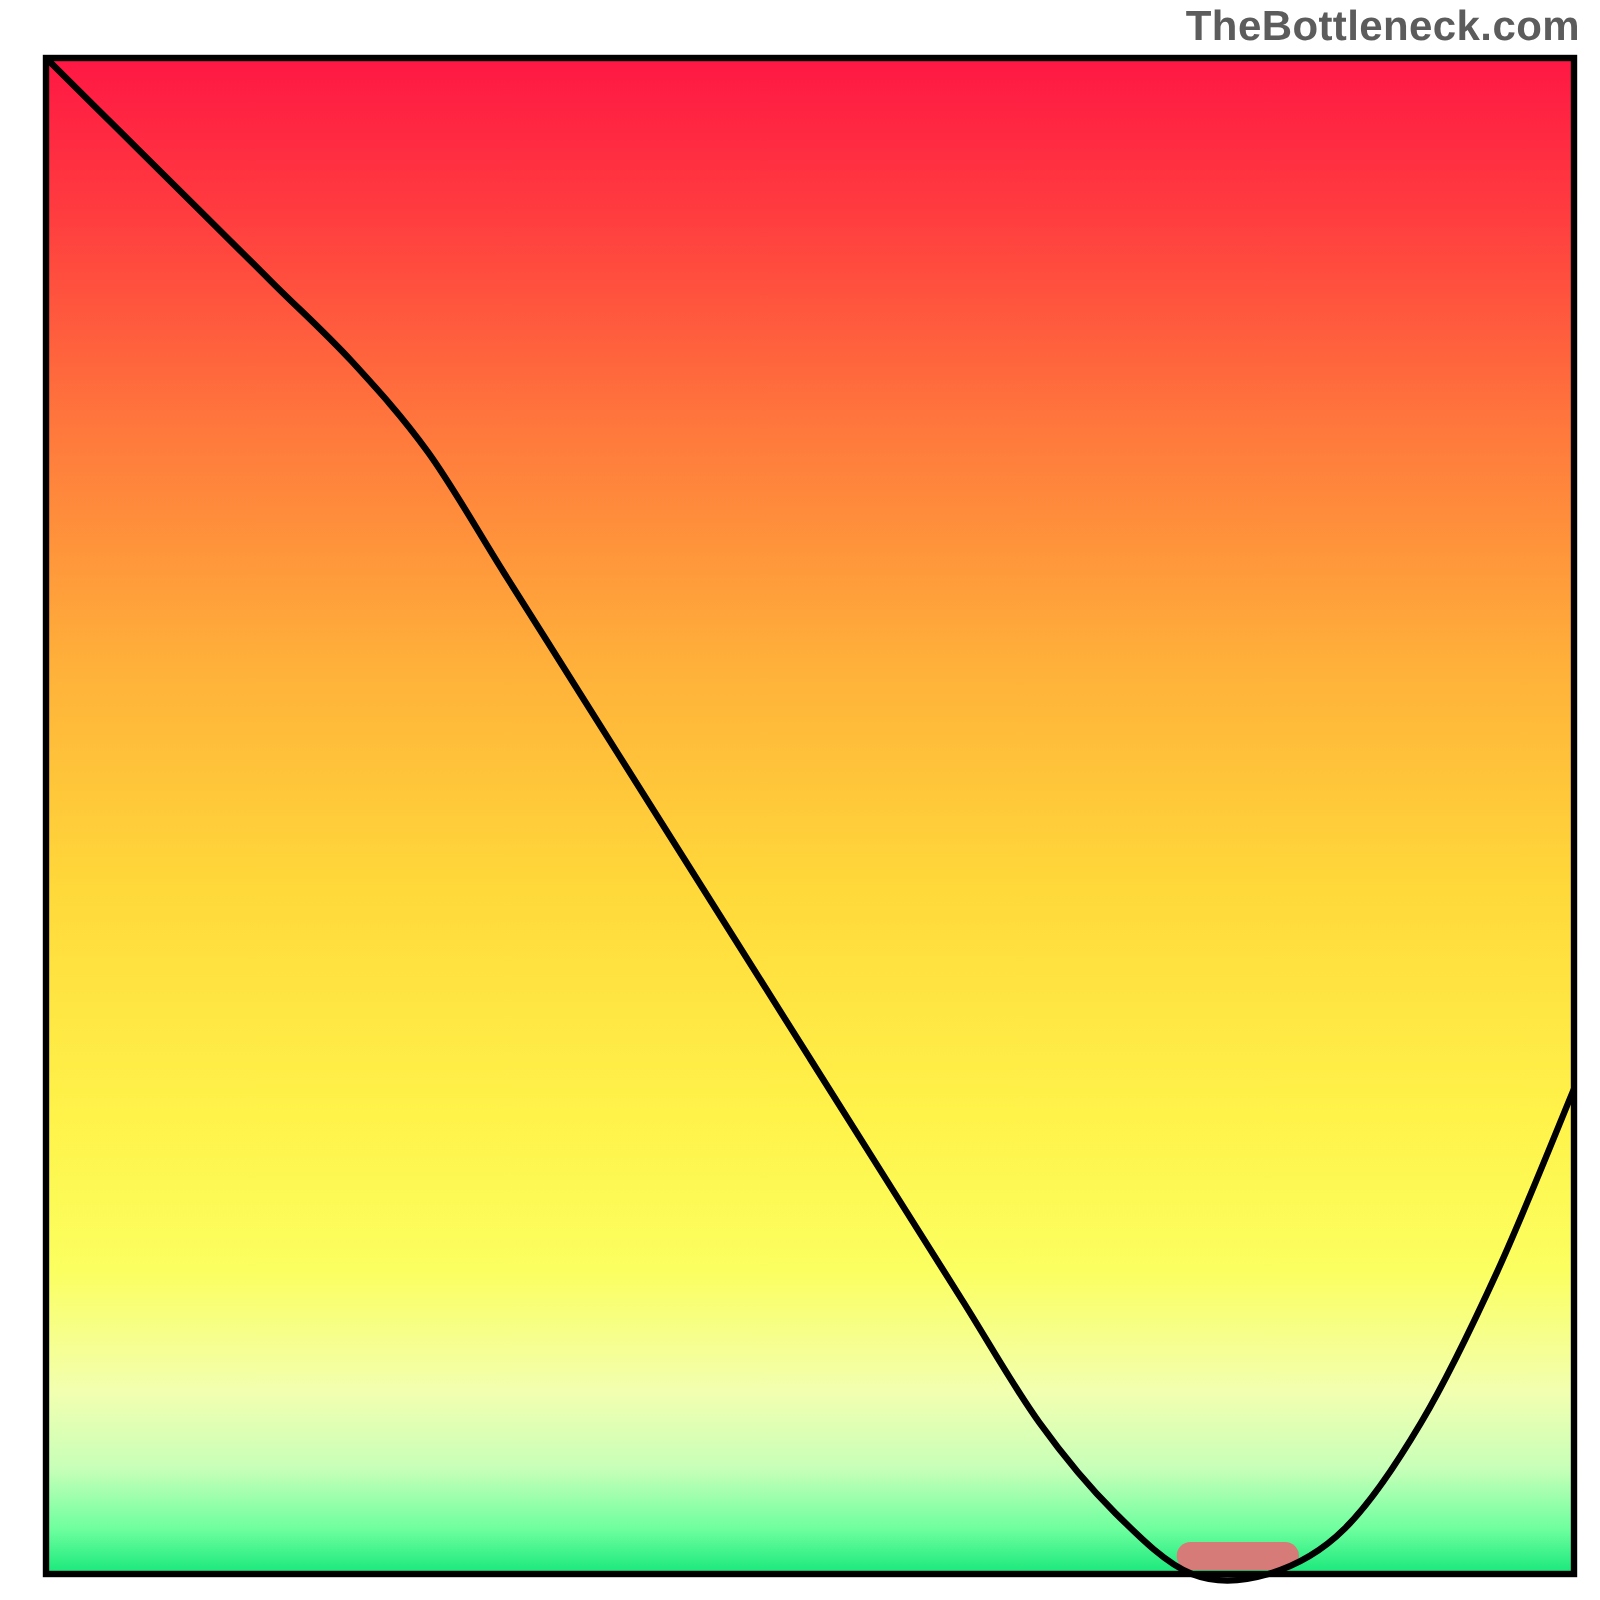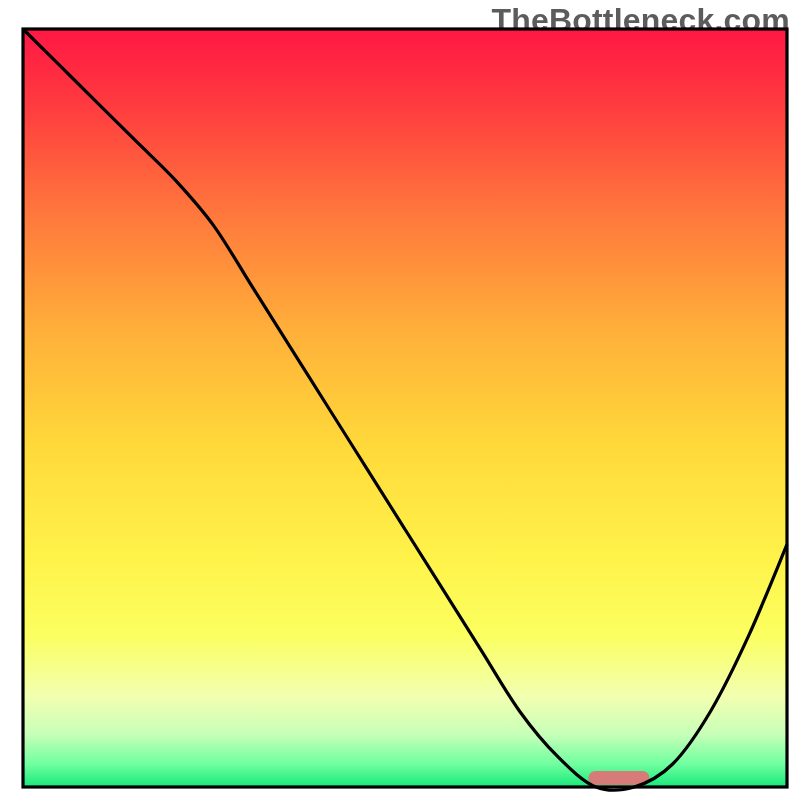--- a/index.html
+++ b/index.html
@@ -12,21 +12,21 @@
   }
   .stage {
     position: relative;
     width: 800px;
     height: 800px;
   }
   .watermark {
     position: absolute;
     top: 2px;
     right: 10px;
-    font-size: 32px;
+    font-size: 21px;
     font-weight: 600;
     color: #5c5c5c;
     letter-spacing: 0.2px;
   }
   svg {
     position: absolute;
     left: 0;
     top: 0;
   }
 </style>

